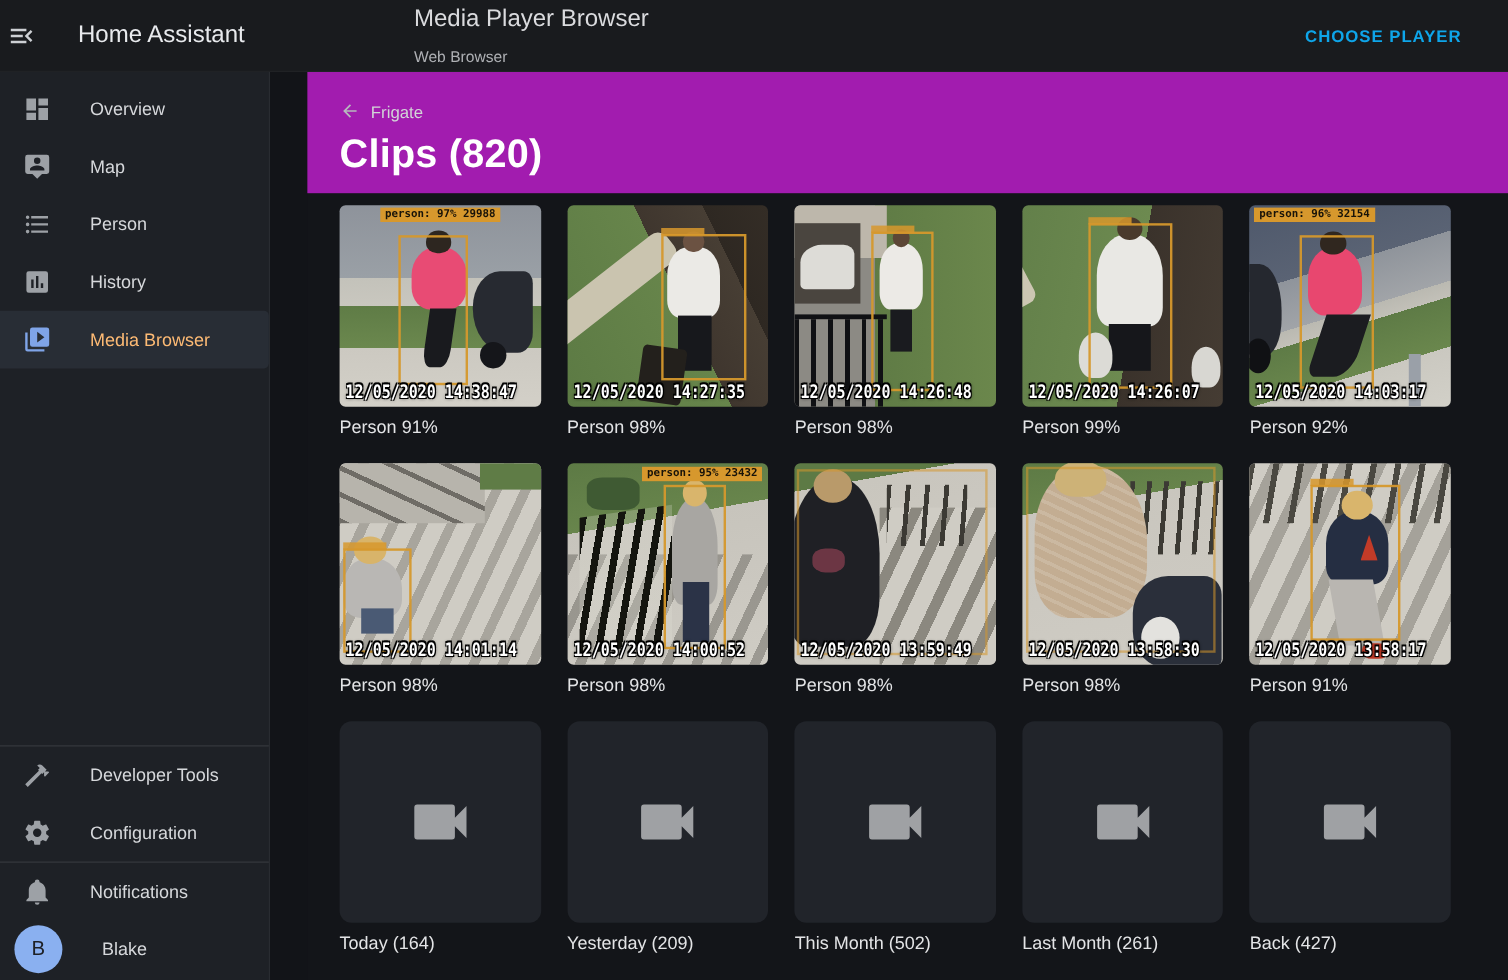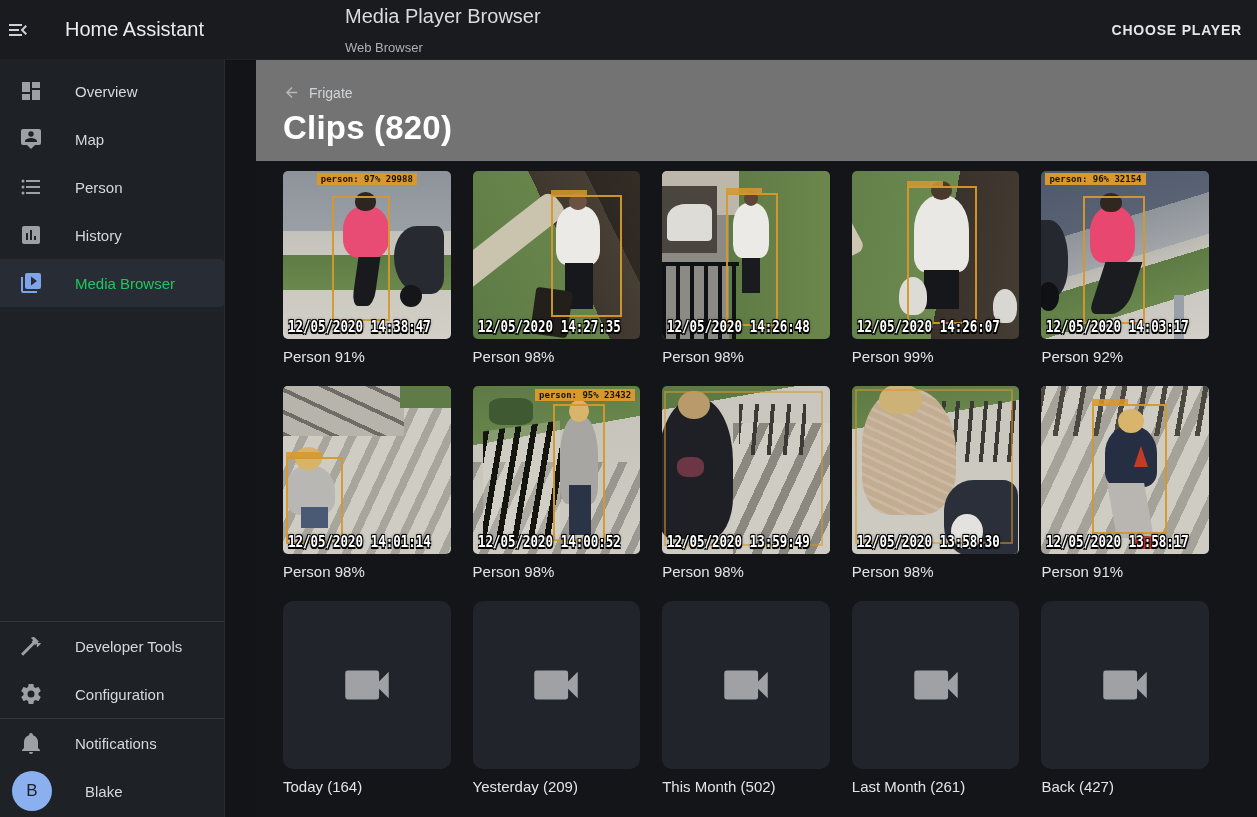--- a/index.html
+++ b/index.html
@@ -19,54 +19,54 @@
     border-bottom:1px solid rgba(255,255,255,0.03);
   }
   .topbar-left { width:256px; flex:0 0 256px; display:flex; align-items:center; }
   .menu-btn { width:36px; height:36px; display:flex; align-items:center; justify-content:center;
     color:#cdd0d4; background:none; border:none; cursor:pointer; padding:0; }
   .app-title { font-size:20px; color:#e8eaed; margin-left:29px; font-weight:400; white-space:nowrap; }
   .panel-heading { margin-left:89px; display:flex; flex-direction:column; line-height:1.2; }
   .panel-title { font-size:20px; color:#dadbde; font-weight:400; }
   .panel-subtitle { font-size:13px; color:#aeb0b4; margin-top:12px; }
   .choose-player {
-    margin-left:auto; margin-right:7px; background:none; border:none; cursor:pointer;
-    color:#e5e5e5; font-family:"Liberation Sans",sans-serif;
+    margin-left:auto; margin-right:31px; background:none; border:none; cursor:pointer;
+    color:#0ea5e9; font-family:"Liberation Sans",sans-serif;
     font-size:14px; font-weight:700; letter-spacing:0.8px; padding:8px;
   }
 
   
   .sidebar {
     position:absolute; top:60px; left:0; bottom:0; width:225px;
     background:#1e2126; border-right:1px solid rgba(255,255,255,0.05);
     display:flex; flex-direction:column;
   }
   .nav { padding-top:7px; }
   .item {
     height:48px; display:flex; align-items:center; padding-left:19px;
     color:#d6d8db; font-size:15px; cursor:pointer; position:relative;
   }
   .item .ico { width:24px; height:24px; color:#9da1a6; flex:0 0 24px; }
   .item .lbl { margin-left:32px; }
-  .item.active { background:#282d35; color:#22c55e; border-radius:0 4px 4px 0; }
+  .item.active { background:#282d35; color:#fdba74; border-radius:0 4px 4px 0; }
   .item.active .ico { color:#7fa4e8; }
   .spacer { flex:1; }
   .divider { border-top:1px solid rgba(255,255,255,0.10); margin:0; }
   .avatar {
     width:40px; height:40px; border-radius:50%; background:#8ab0f0;
     color:#1d2025; font-weight:500; font-size:17px;
     display:flex; align-items:center; justify-content:center; margin-left:-9px; margin-right:9px;
   }
   .user-row { padding-left:21px; }
   .user-row .lbl { margin-left:24px; }
   .sidebar-bottom { padding-bottom:2px; }
 
   
   .content { position:absolute; top:60px; left:256px; right:0; bottom:0; background:#131519; overflow:hidden; }
-  .header-band { height:101px; background:#737373; padding:24px 0 0 27px; }
+  .header-band { height:101px; background:#a21caf; padding:24px 0 0 27px; }
   .breadcrumb { display:flex; align-items:center; gap:9px; color:#d2d4d7; font-size:14px; cursor:pointer; width:max-content; }
   .breadcrumb .ico { width:17px; height:17px; color:#b6b9bd; }
   .page-title { font-size:33px; font-weight:700; color:#ffffff; margin-top:8px; letter-spacing:0.2px; }
 
   .grid {
     padding:10px 48px 0 27px;
     display:grid; grid-template-columns:repeat(5, 1fr);
     column-gap:22px; row-gap:21px;
   }
   .clip, .folder { cursor:pointer; }

